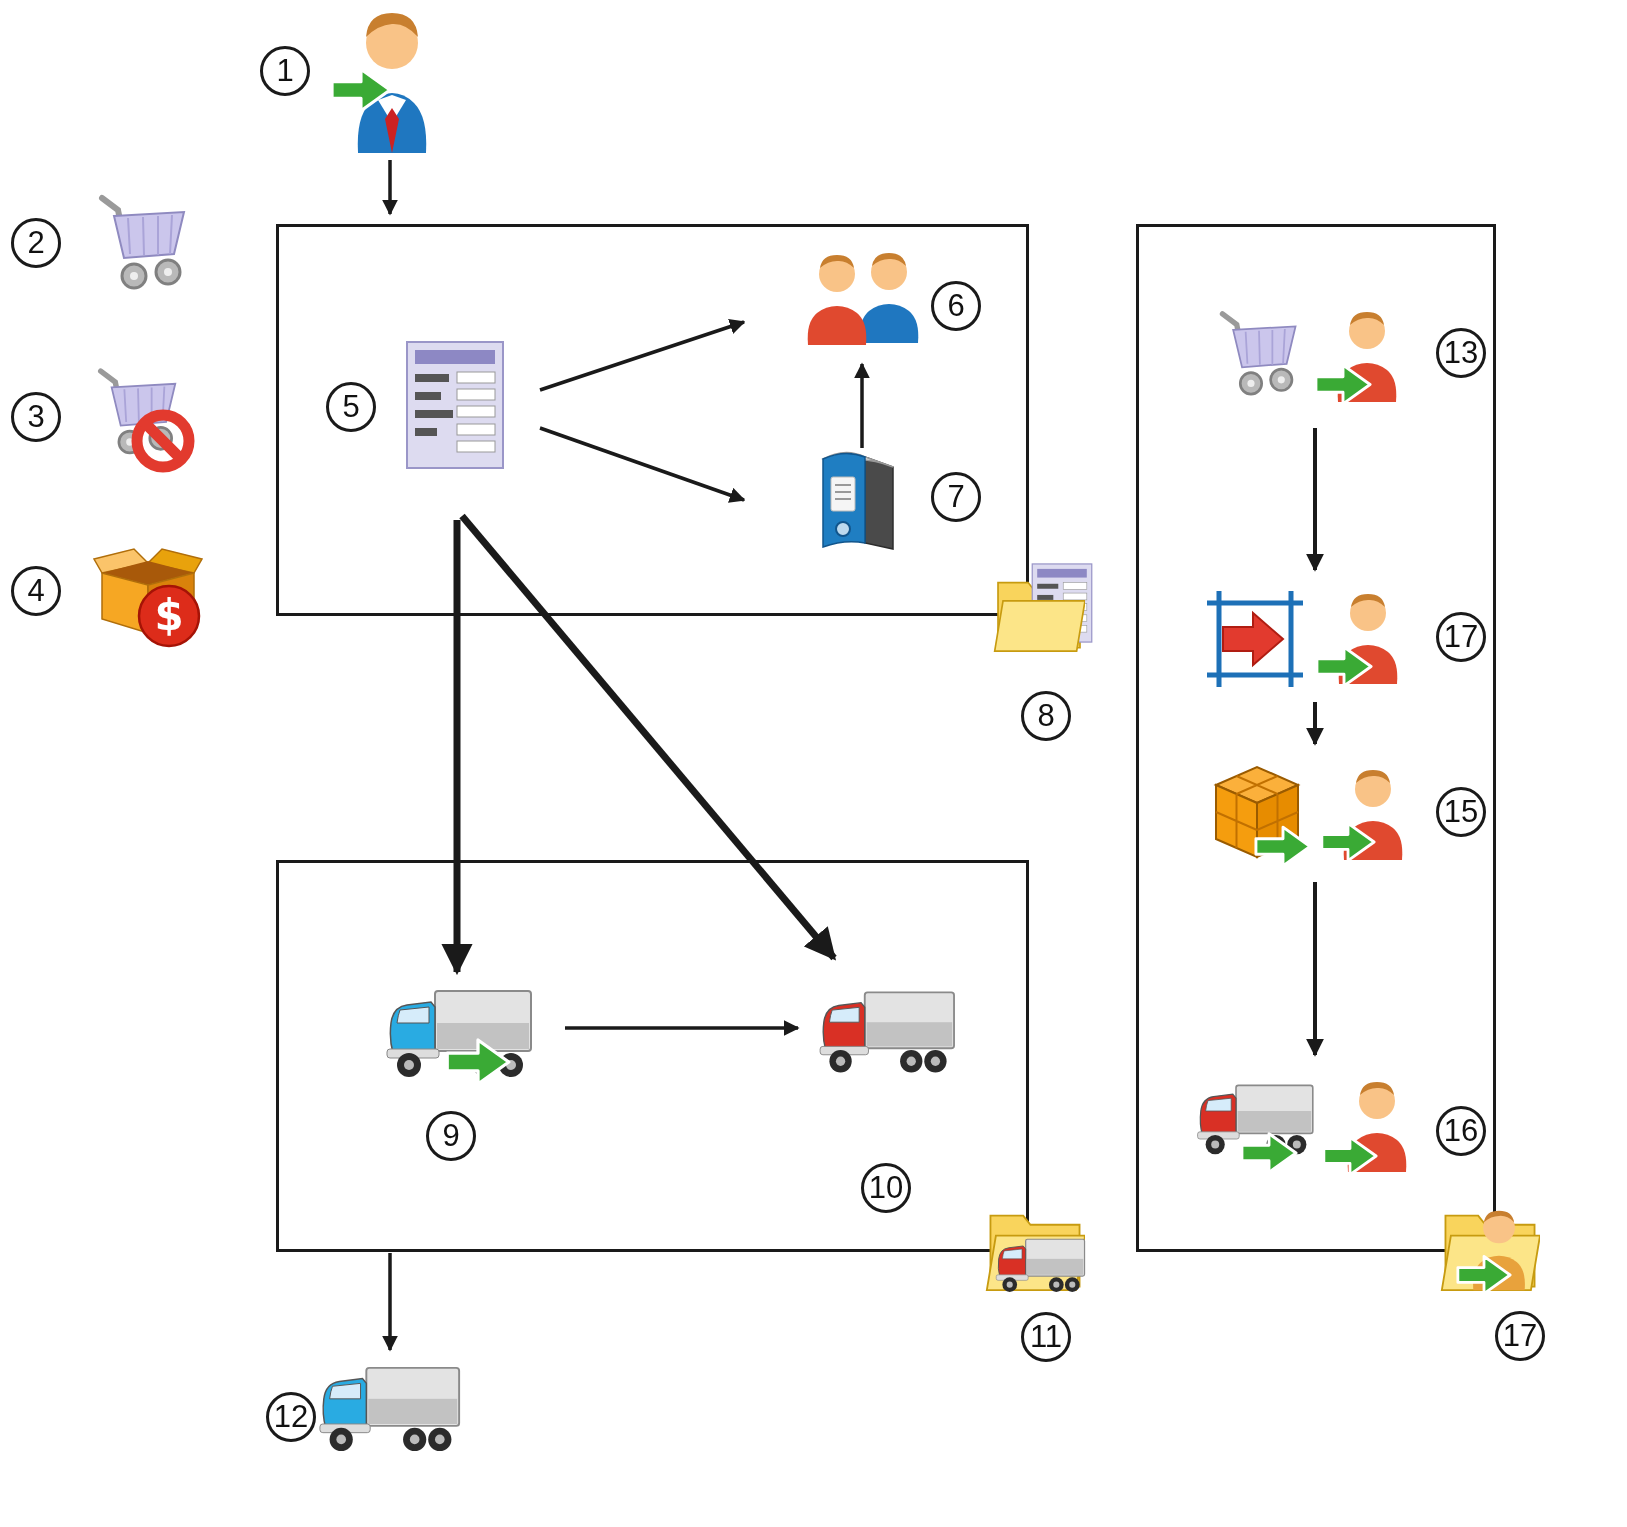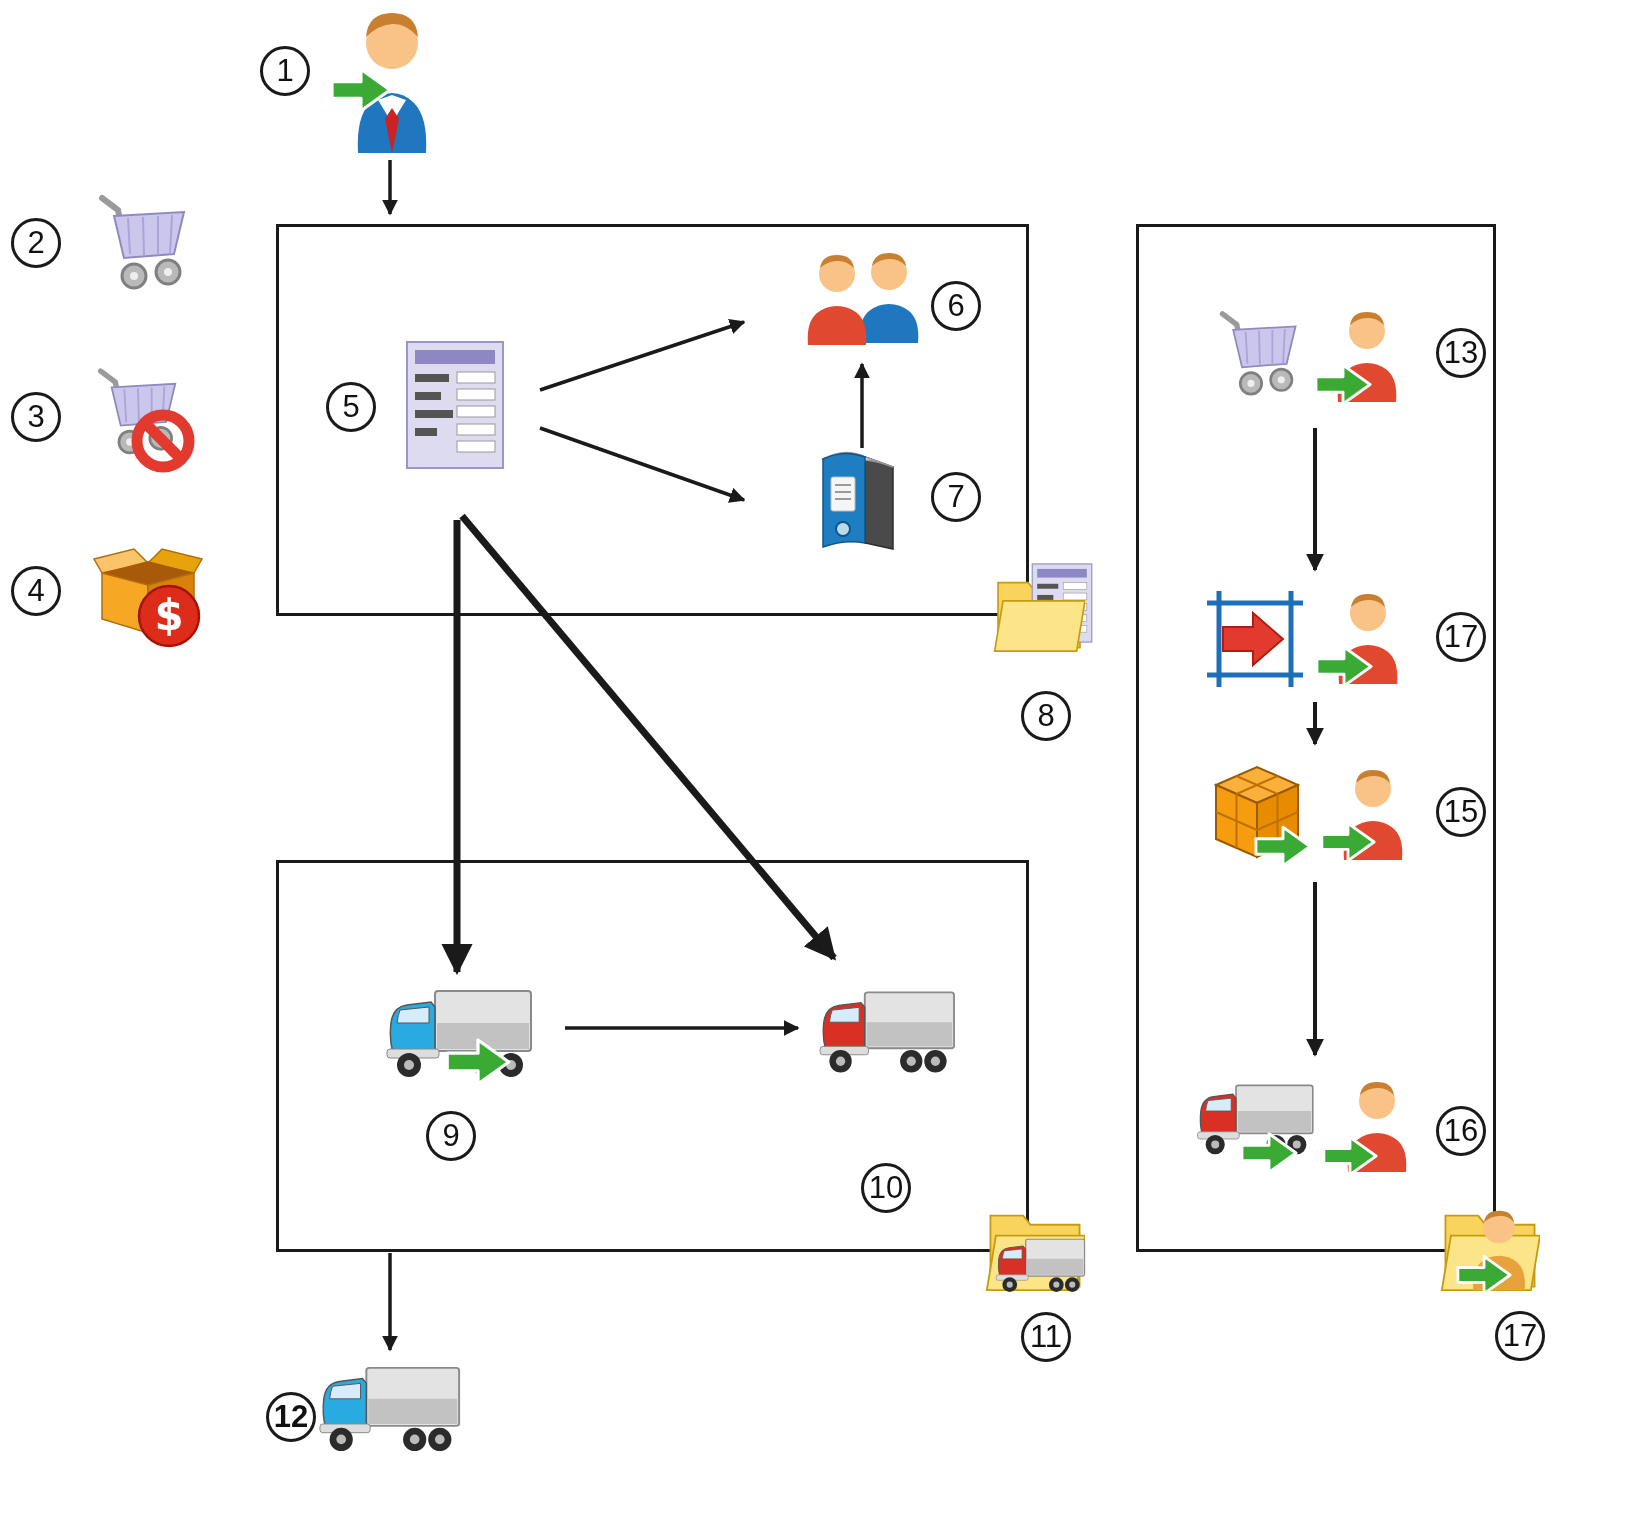--- a/index.html
+++ b/index.html
@@ -277,21 +277,21 @@
     </div>
   <div class="badge" style="left:426px; top:1111px;">
       <span>9</span>
     </div>
   <div class="badge" style="left:861px; top:1163px;">
       <span>10</span>
     </div>
   <div class="badge" style="left:1021px;top:1312px;text-align:right;">
       <span>11</span>
     </div>
-  <div class="badge" style="left:266px; top:1392px;font-weight:bold;">
+  <div class="badge" style="left:266px; top:1392px;">
       <span>12</span>
     </div>
   <div class="badge" style="left:1436px;top:328px;">
       <span>13</span>
     </div>
   <div class="badge" style="left:1436px;top:612px;">
       <span>17</span>
     </div>
   <div class="badge" style="left:1436px;top:787px;">
       <span>15</span>

